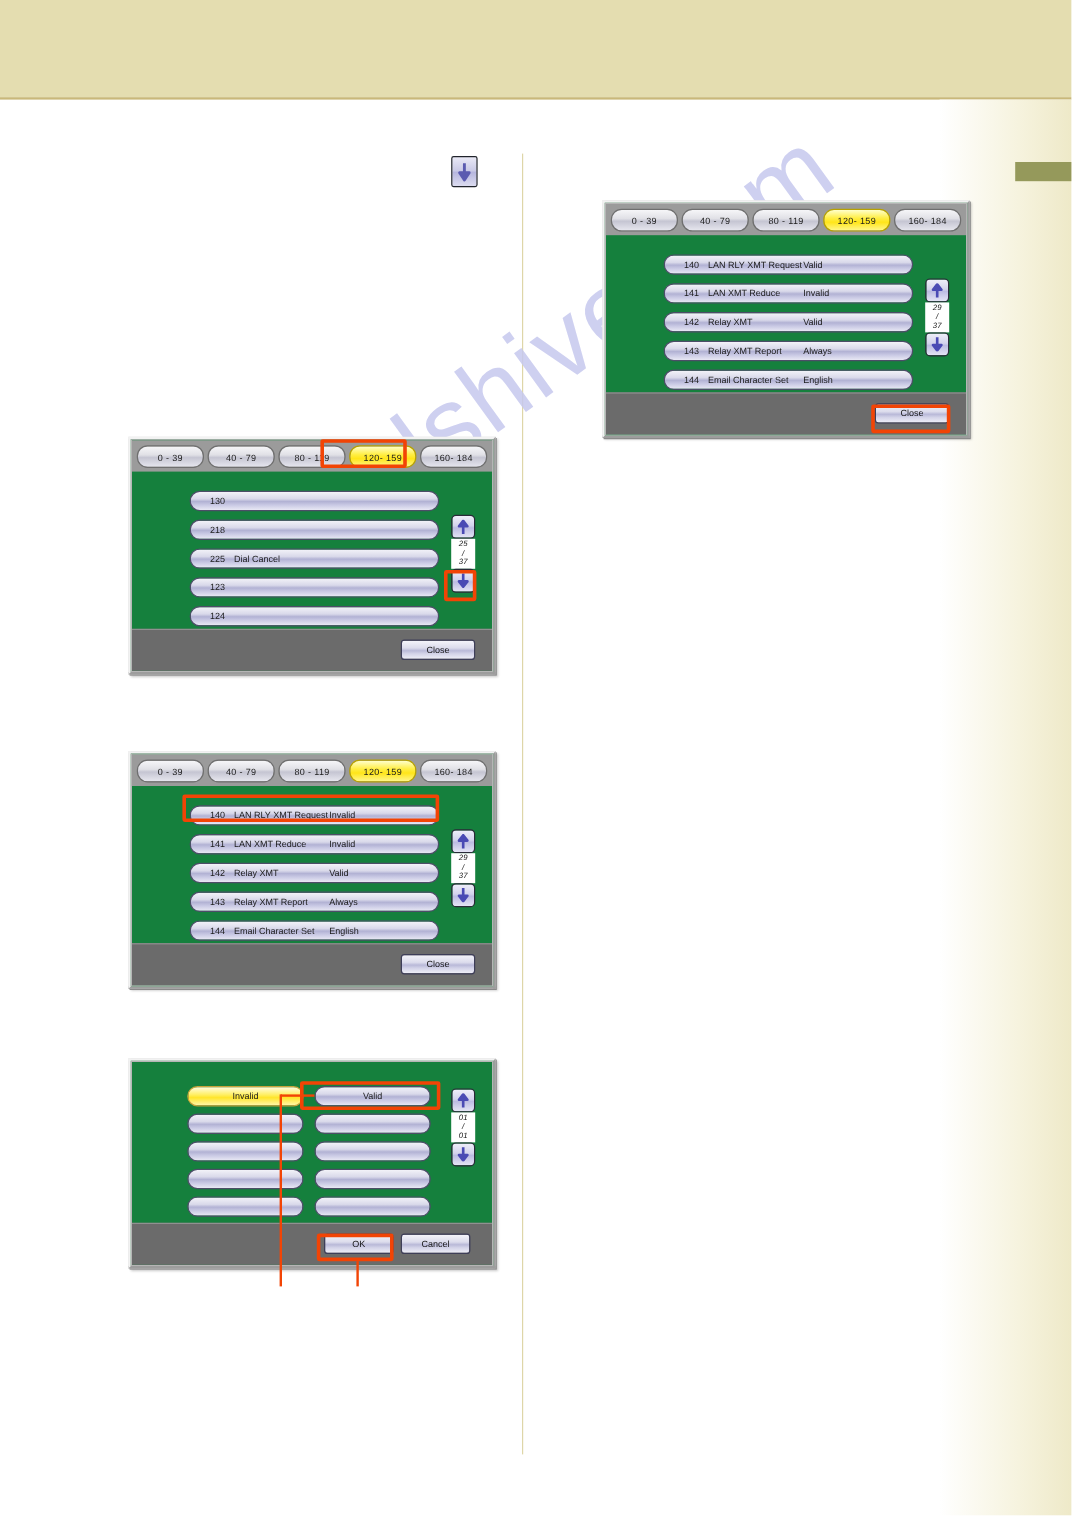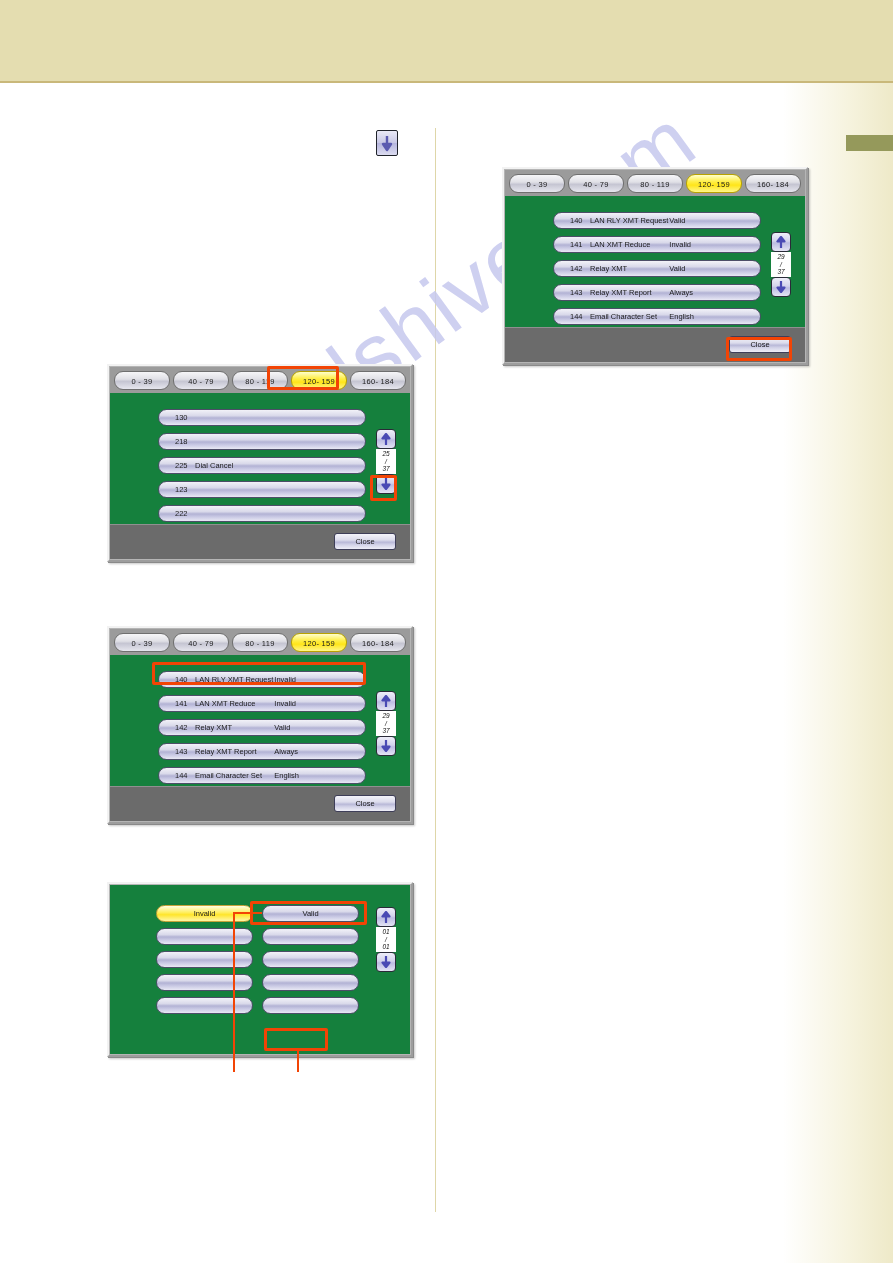--- a/index.html
+++ b/index.html
@@ -175,21 +175,21 @@
         <span class="num">225</span>
         <span class="name">Dial Cancel</span>
         <span class="val"></span>
       </div>
       <div class="row" style="left:48px;width:208px;top:88px;">
         <span class="num">123</span>
         <span class="name"></span>
         <span class="val"></span>
       </div>
       <div class="row" style="left:48px;width:208px;top:112px;">
-        <span class="num">222</span>
+        <span class="num">124</span>
         <span class="name"></span>
         <span class="val"></span>
       </div>
 
       <div class="scroll" style="left:266px;top:36px;">
         <div class="sbtn">
           <svg width="10" height="13" viewBox="0 0 10 13">
             <path d="M5 12 L5 4 M5 1 L1.5 5.5 L8.5 5.5 Z" stroke="#4a4ab4" stroke-width="2.2" fill="#4a4ab4" stroke-linejoin="round"></path>
           </svg>
         </div>
@@ -312,20 +312,24 @@
           <i>01</i>
         </div>
         <div class="sbtn">
           <svg width="10" height="13" viewBox="0 0 10 13">
             <path d="M5 1 L5 9 M5 12 L1.5 7.5 L8.5 7.5 Z" stroke="#4a4ab4" stroke-width="2.2" fill="#4a4ab4" stroke-linejoin="round"></path>
           </svg>
         </div>
       </div>
     </div>
 
+    <div class="footerbar">
+      <div class="btn" style="left:160px;top:8px;width:58px;">OK</div>
+      <div class="btn" style="left:224px;top:8px;width:58px;">Cancel</div>
+    </div>
   </div>
 </div>
 <div class="hl" style="left:250px;top:901px;width:117px;height:24px;"></div>
 <div class="hl" style="left:264px;top:1028px;width:64px;height:23px;"></div>
 
 <div class="lead" style="left:234px;top:912px;width:28px;height:1.5px;"></div>
 <div class="lead" style="left:233px;top:912px;width:1.5px;height:160px;"></div>
 <div class="lead" style="left:297px;top:1051px;width:1.5px;height:21px;"></div>
 
 <div class="panel" style="left:502px;top:167px;width:306px;height:198px;">

